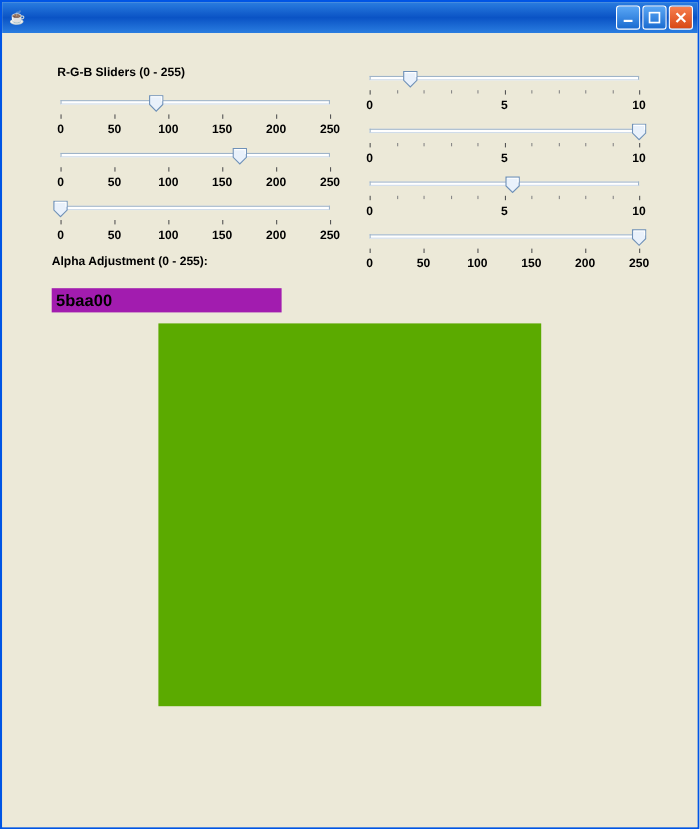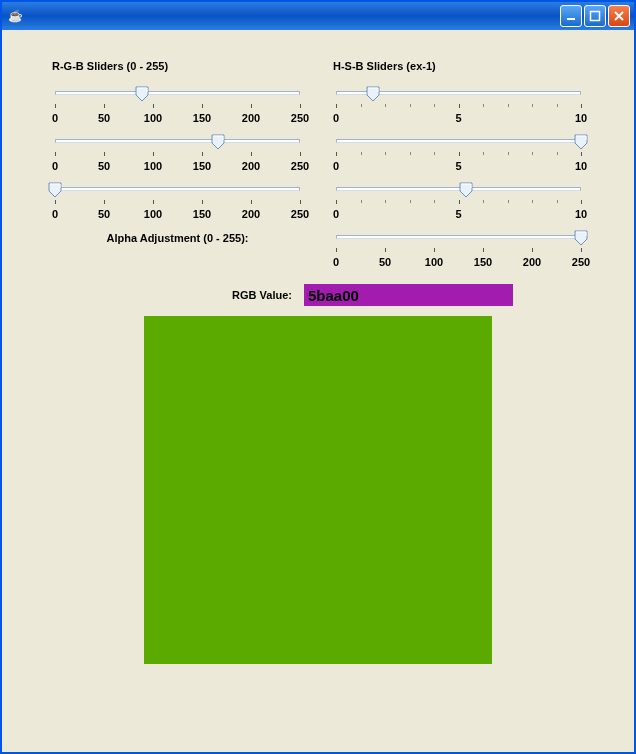--- a/index.html
+++ b/index.html
@@ -110,21 +110,20 @@
     margin: 0 0 2px 0;
     font-weight: bold;
     font-size: 11px;
   }
   .scale span {
     position: absolute;
     transform: translateX(-50%);
   }
   .alpha-label {
     font-weight: bold;
-    text-align: center;
     margin-top: 6px;
     font-size: 11px;
   }
   .value-row {
     display: flex;
     align-items: center;
     margin-top: 10px;
     gap: 12px;
   }
   .value-label {
@@ -265,21 +264,20 @@
                 <span style="left: calc(60% - 1.6px);">150</span>
                 <span style="left: calc(80% - 4.8px);">200</span>
                 <span style="left: calc(100% - 8px);">250</span>
               </div>
             </div>
           </div>
         <div class="alpha-label">Alpha Adjustment (0 - 255):</div>
       </div>
 
       <div class="col">
-        <div class="col-header">H-S-B Sliders (ex-1)</div>
         <div id="hsb-container">
             <div class="slider-block">
               <div class="track-wrap">
                 <div class="track"></div>
                 <div class="thumb" style="left: calc(15% + 5.6px);">
                   <svg width="14" height="16" viewBox="0 0 14 16">
                     <path d="M1 1 H13 V9 L7 15 L1 9 Z" fill="#e9f1fb" stroke="#6f91b8" stroke-width="1"></path>
                     <path d="M2 2 H12 V6" fill="none" stroke="#ffffff" stroke-width="1"></path>
                   </svg>
                 </div>
@@ -389,21 +387,20 @@
                 <span style="left: calc(80% - 4.8px);">200</span>
                 <span style="left: calc(100% - 8px);">250</span>
               </div>
             </div>
           </div>
       </div>
 
     </div>
 
     <div class="value-row">
-      <div class="value-label">RGB Value:</div>
       <input class="value-field" value="5baa00" style="">
     </div>
 
     <div class="swatch-wrap">
       <div class="swatch" id="swatch" style="background: rgb(91, 170, 0);"></div>
     </div>
 
   </div>
 </div>
 

